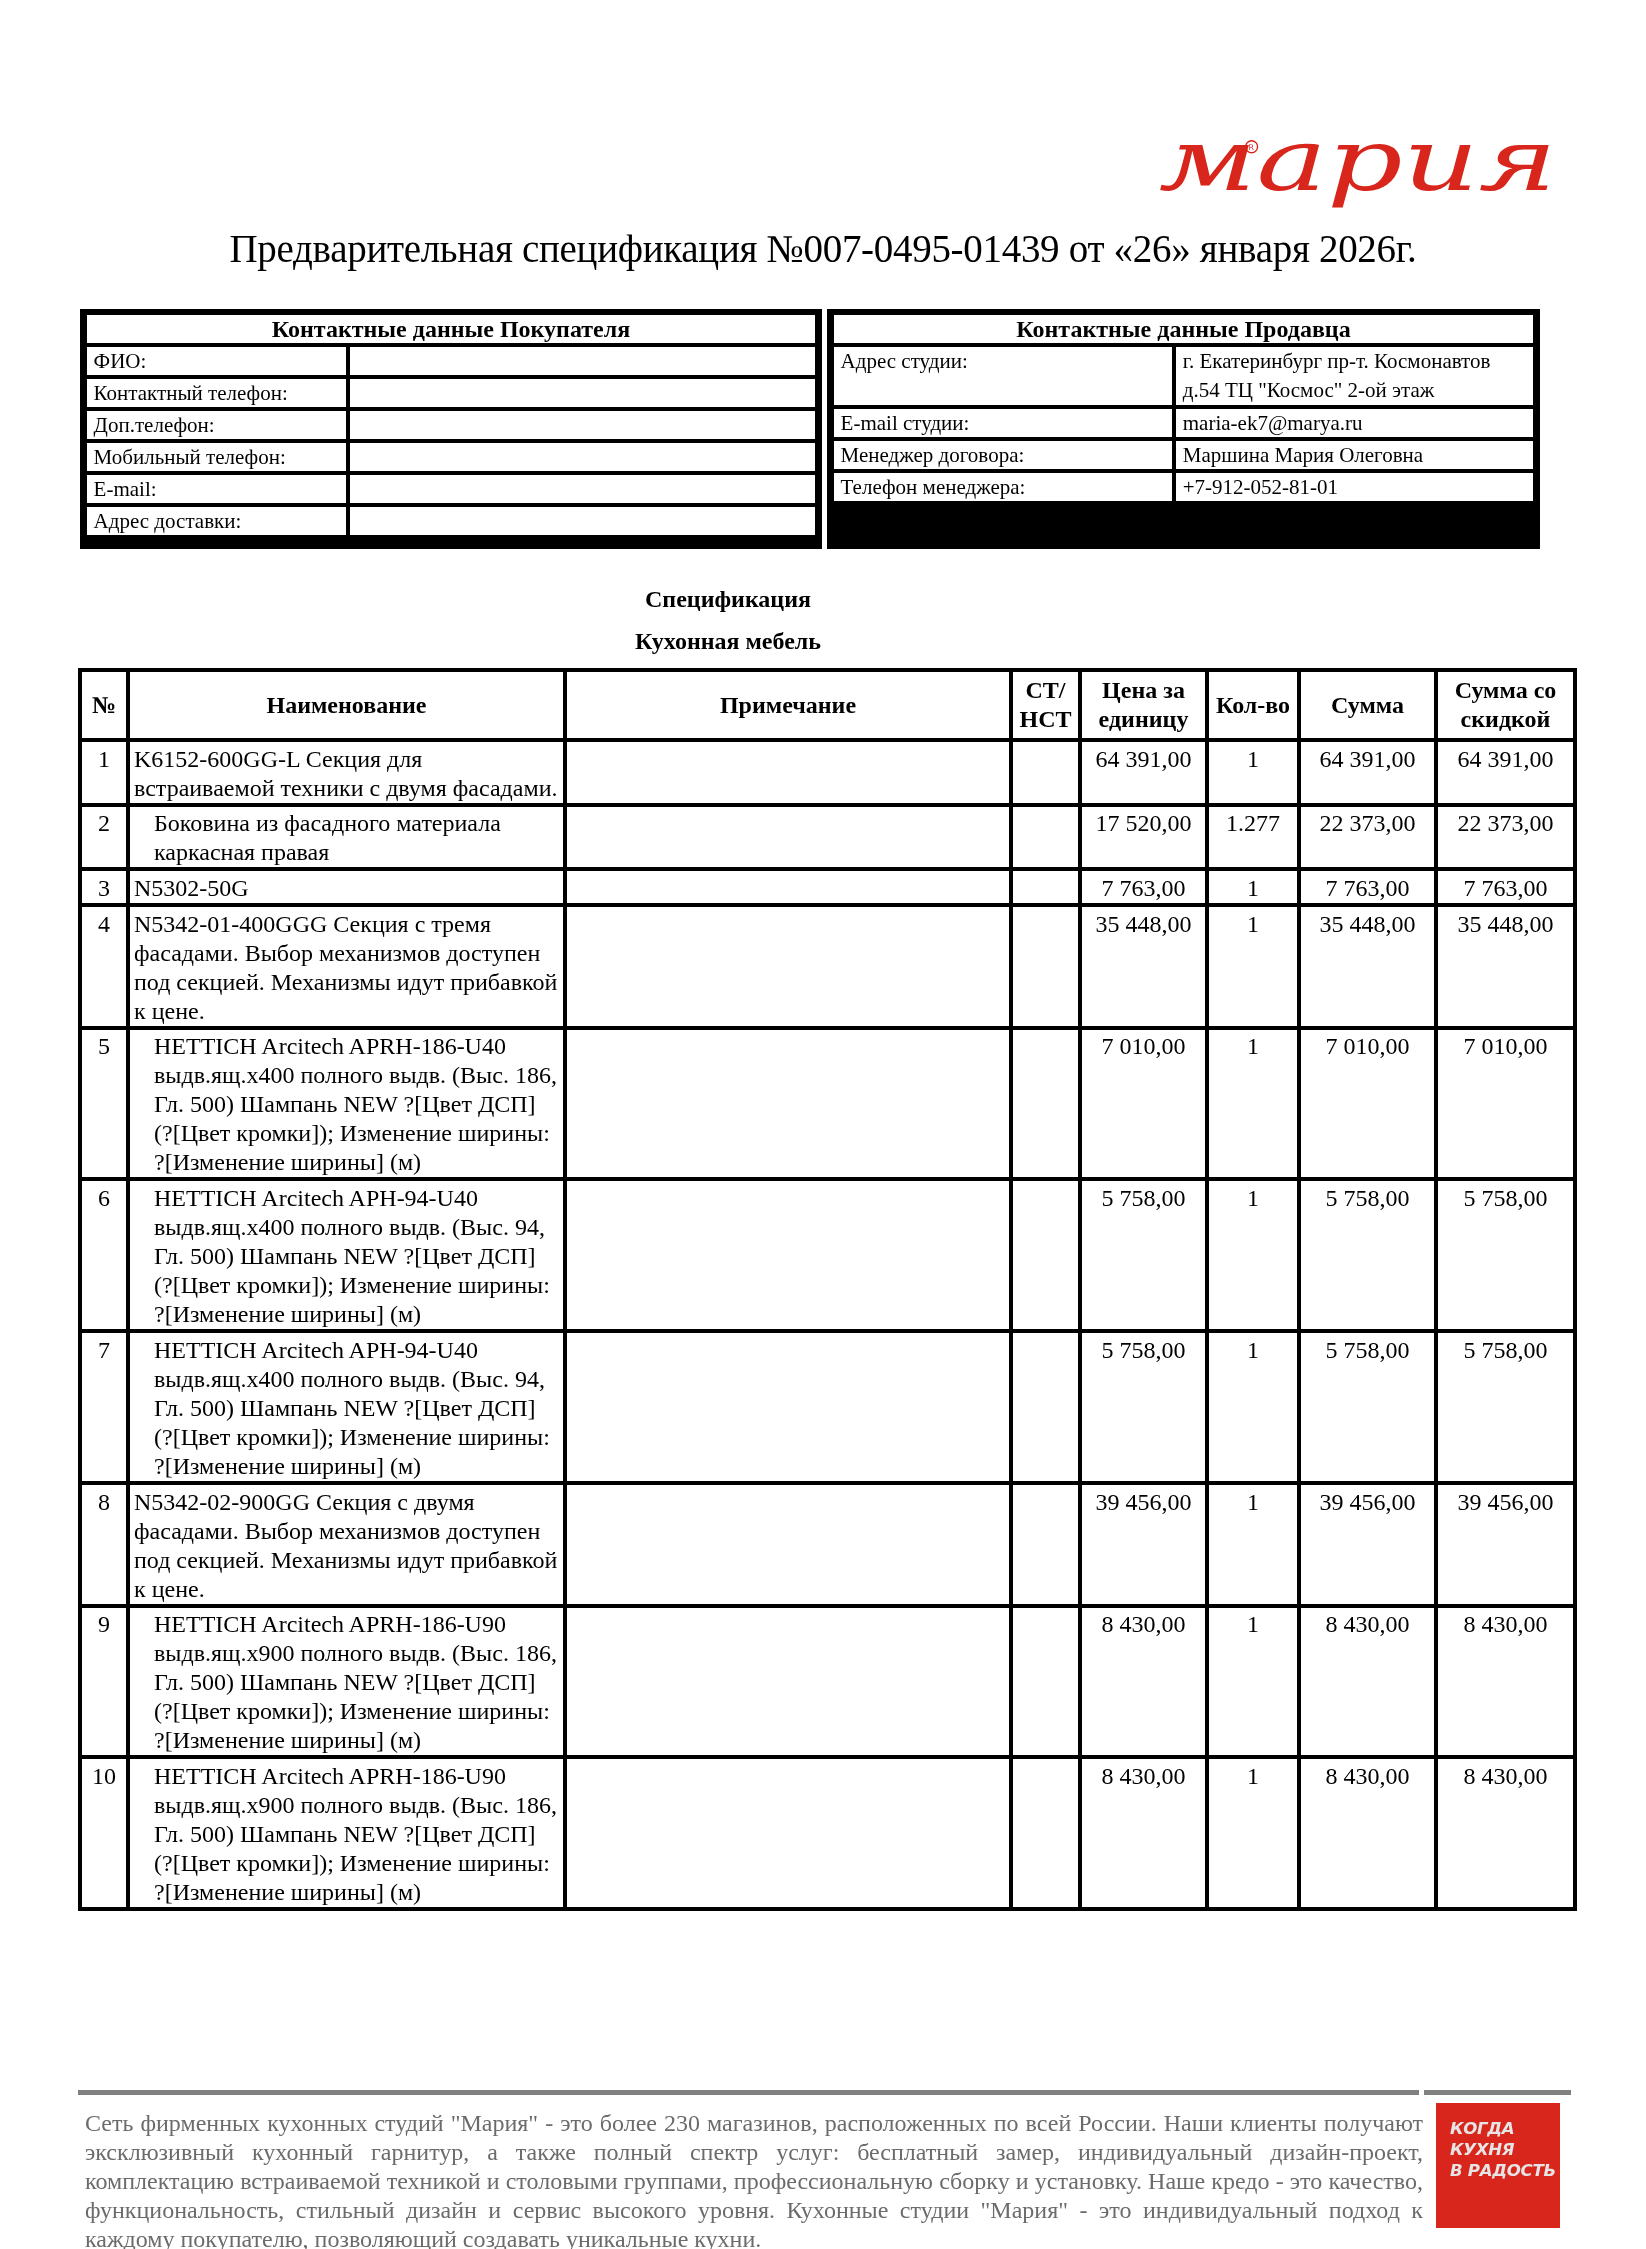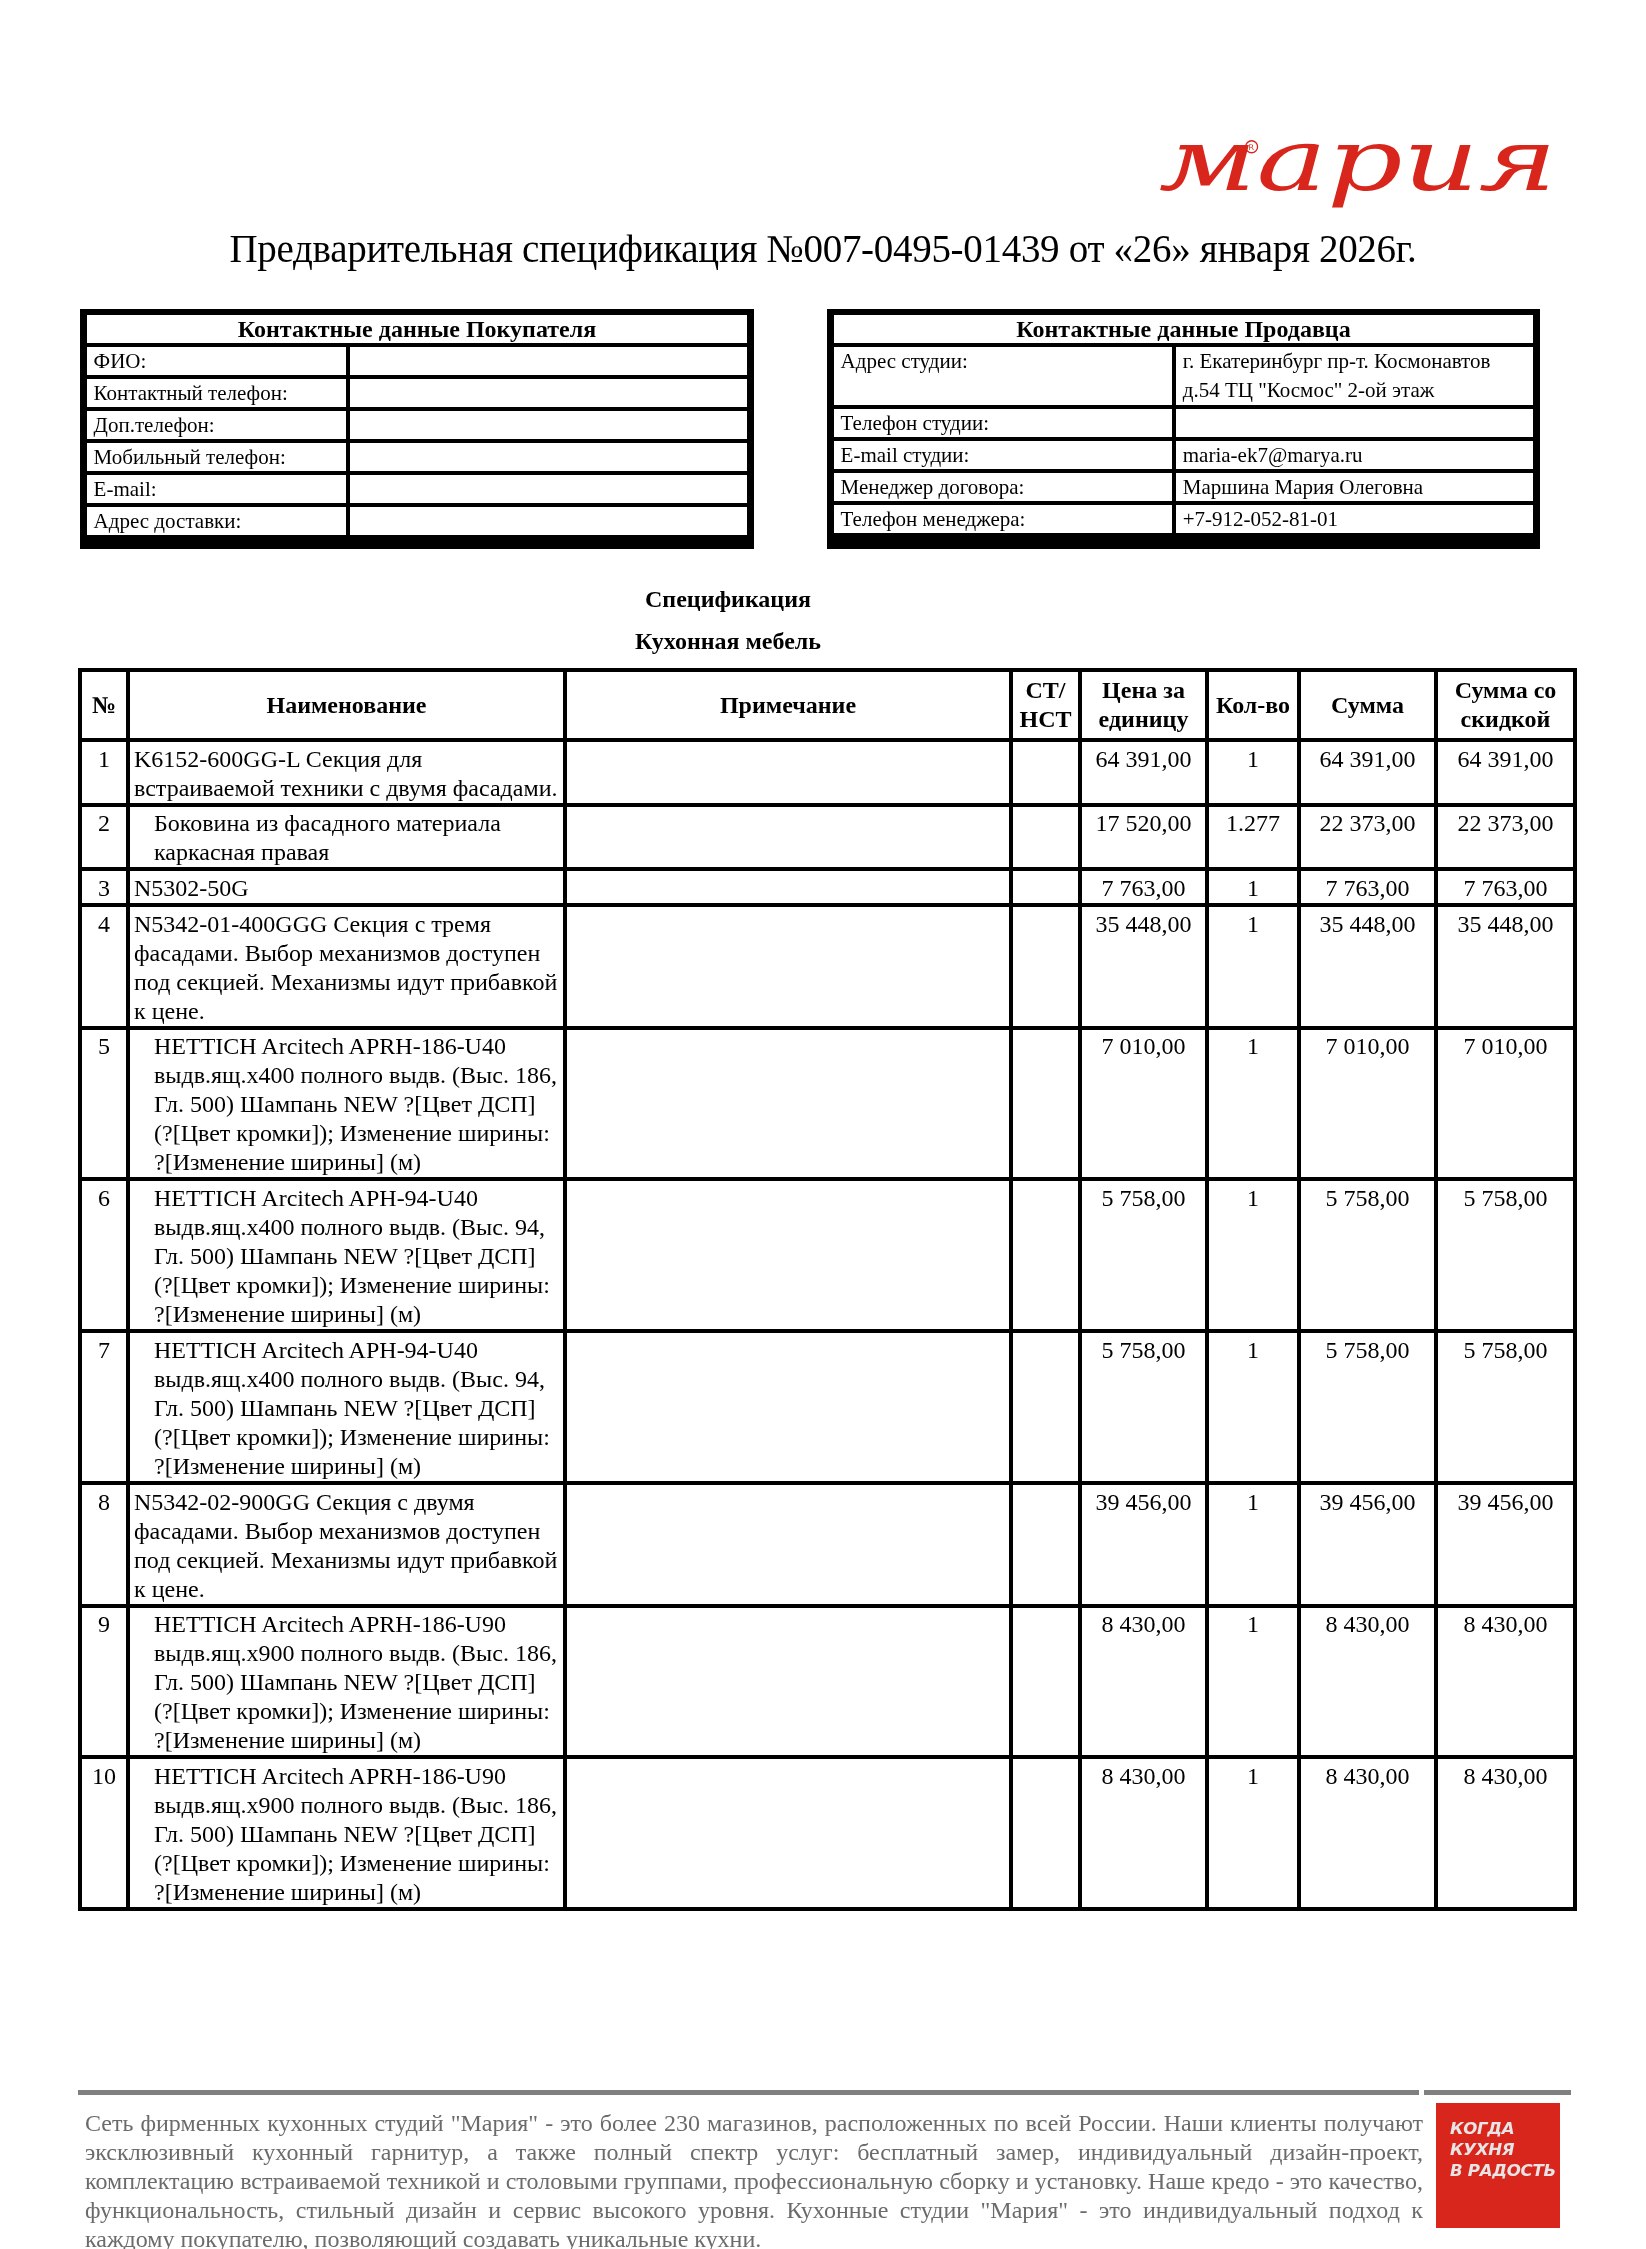--- a/index.html
+++ b/index.html
@@ -13,21 +13,21 @@
     font-size: 39px; letter-spacing: -0.3px;
   }
   .contact {
     position: absolute; top: 309px; border: 7.3px solid #000; background: #000;
     box-sizing: border-box;
   }
   .contact table { border-collapse: separate; border-spacing: 0 4.6px; width: 100%; background: #000; margin-top: -4.6px; margin-bottom: -4.6px; }
   .contact td, .contact th { background: #fff; font-size: 21px; padding: 0 6.6px; height: 28px; line-height: 28px; vertical-align: top; white-space: nowrap; }
   .contact th { font-weight: bold; text-align: center; font-size: 24px; }
   .contact td.sep { border-left: 4px solid #000; }
-  .contact.buyer { left: 80px; width: 674px; height: 240px; }
+  .contact.buyer { left: 80px; width: 742px; height: 240px; }
   .contact.seller { left: 827px; width: 713px; height: 240px; }
   .contact td.wrap { white-space: normal; line-height: 29px; }
 
   .sec-title { position: absolute; left: 0; width: 1368px; text-align: center; font-weight: bold; font-size: 24px; padding-left: 44px; }
 
   .spec {
     position: absolute; left: 78px; top: 668px; width: 1495px;
     border-collapse: collapse; table-layout: fixed;
     border: 4px solid #000;
   }
@@ -98,24 +98,20 @@
 
 <div class="contact seller">
   <table>
     <tbody>
         <tr>
           <th colspan="2">Контактные данные Продавца</th>
         </tr>
     <tr>
       <td style="width:325px;height:58px">Адрес студии:</td>
       <td class="sep wrap">г. Екатеринбург пр-т. Космонавтов д.54 ТЦ "Космос" 2-ой этаж</td>
-    </tr>
-    <tr>
-      <td>Телефон студии:</td>
-      <td class="sep"></td>
     </tr>
     <tr>
       <td>E-mail студии:</td>
       <td class="sep">maria-ek7@marya.ru</td>
     </tr>
     <tr>
       <td>Менеджер договора:</td>
       <td class="sep">Маршина Мария Олеговна</td>
     </tr>
     <tr>

